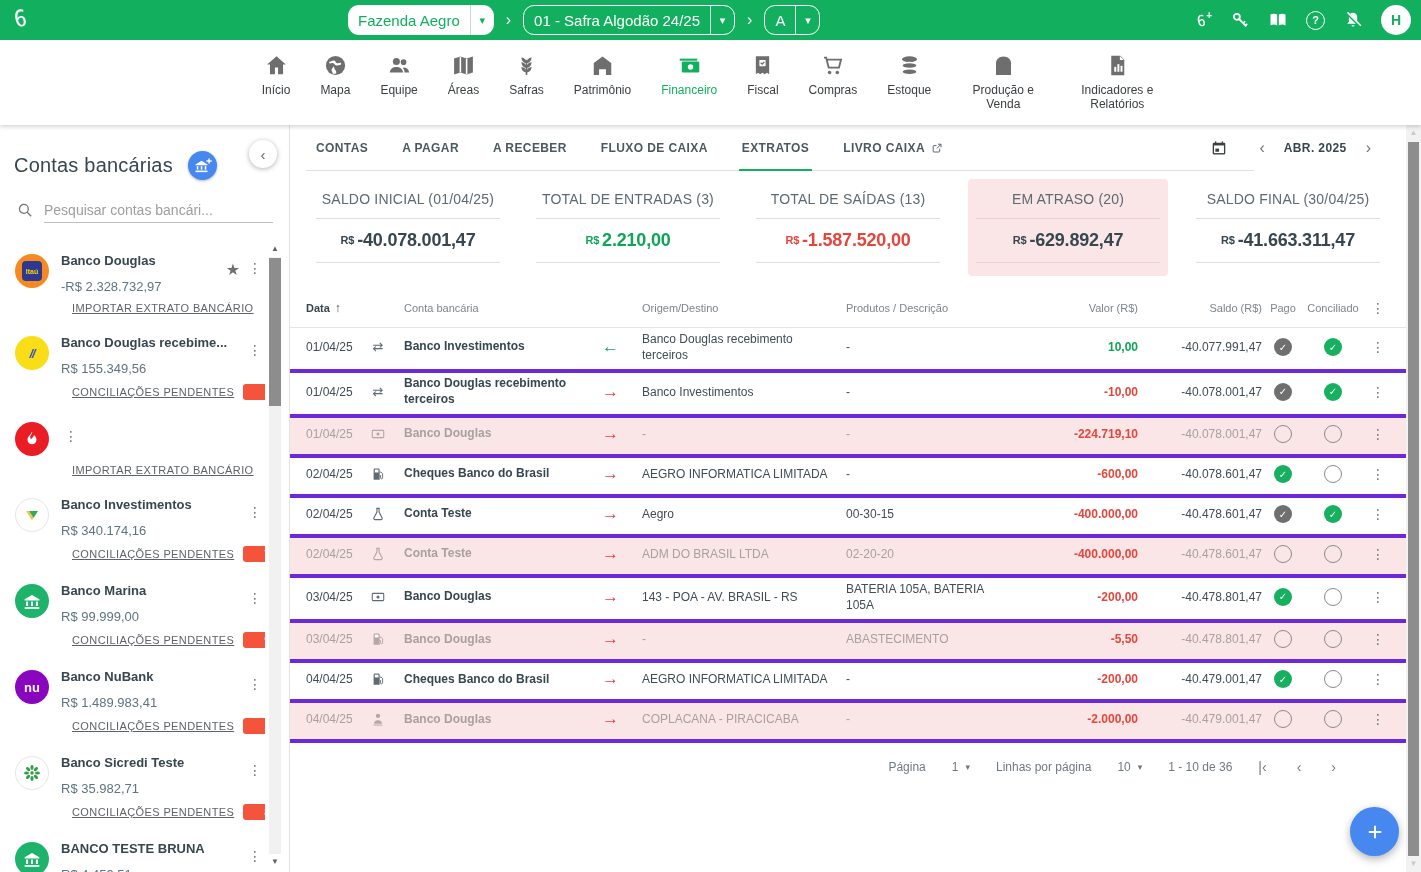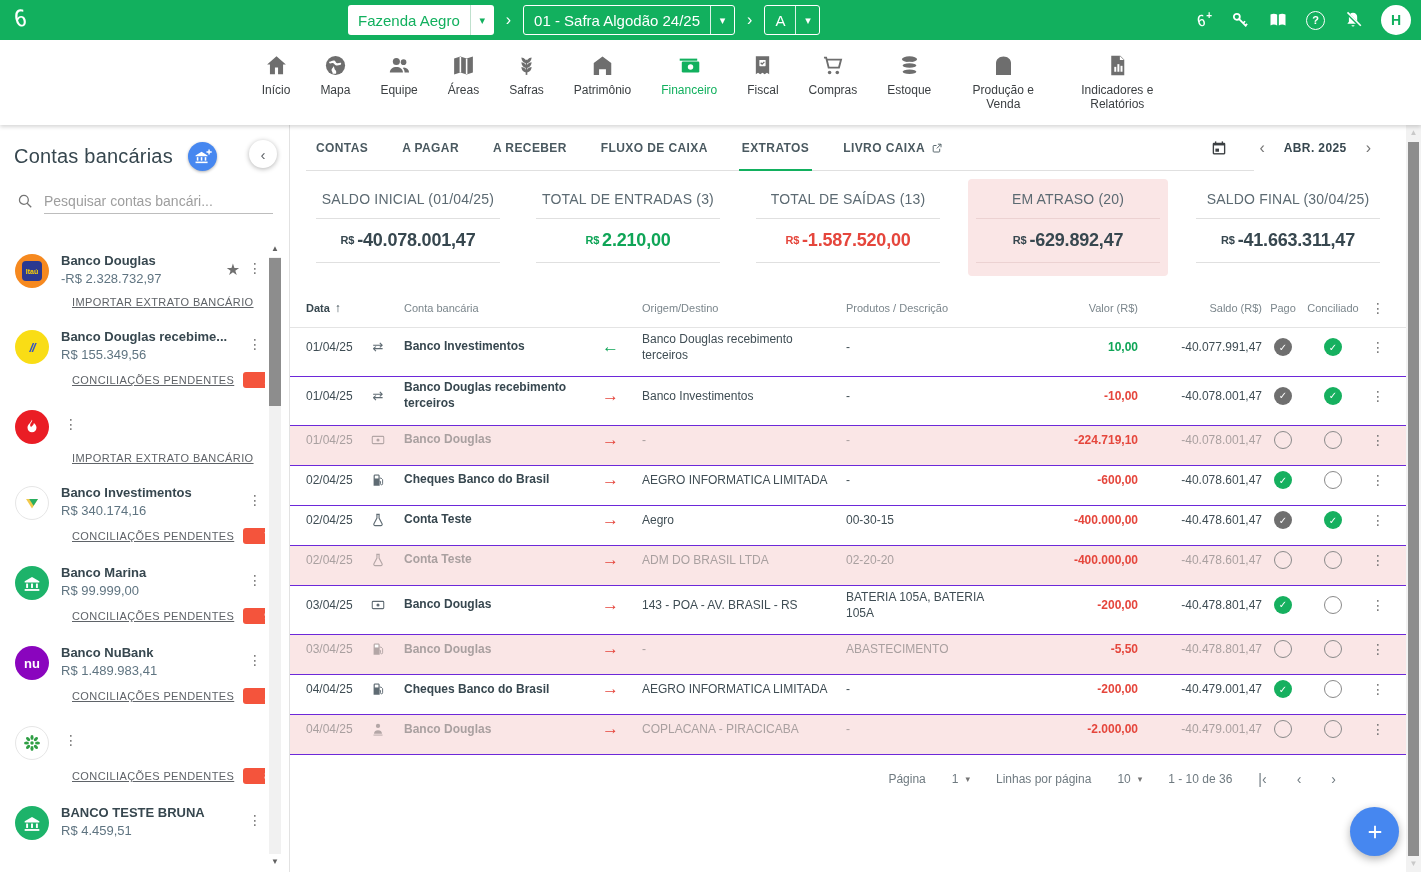--- a/index.html
+++ b/index.html
@@ -5,21 +5,21 @@
 *{margin:0;padding:0;box-sizing:border-box}
 html,body{width:1421px;height:872px;overflow:hidden}
 body{font-family:"Liberation Sans","DejaVu Sans",sans-serif;background:#fff;color:#37474f}
 svg{display:block;width:100%;height:100%}
 .app{width:1421px;height:872px;position:relative;overflow:hidden}
 
 
 .topbar{height:40px;background:#12b05e;position:relative;z-index:40}
 .logo{position:absolute;left:14px;top:3px;color:#fff;font-size:25px;font-family:"DejaVu Sans",sans-serif;transform:scaleX(-1);cursor:pointer}
 .crumbs{position:absolute;left:348px;top:0;height:40px;display:flex;align-items:center;gap:12px}
-.sel{height:30px;display:flex;align-items:center;border-radius:3px;font-size:15px;cursor:pointer}
+.sel{height:30px;display:flex;align-items:center;border-radius:11px;font-size:15px;cursor:pointer}
 .sel .lbl{padding:0 10px;white-space:nowrap}
 .sel .caret{width:24px;text-align:center;font-size:11px;border-left:1px solid;align-self:stretch;display:flex;align-items:center;justify-content:center}
 .sel-farm{background:#fff;color:#12b05e}
 .sel-farm .caret{border-color:#bfe0cd;color:#12b05e}
 .sel-outline{border:1.4px solid #fff;color:#fff}
 .sel-outline .caret{border-color:rgba(255,255,255,.85);color:#fff}
 .crumb-sep{color:#fff;font-size:16px}
 .top-actions{position:absolute;right:10px;top:0;height:40px;display:flex;align-items:center;gap:18px}
 .top-icon{width:20px;height:20px;color:#fff;cursor:pointer}
 .aegro-plus{display:flex;align-items:flex-start;color:#fff;cursor:pointer}
@@ -33,41 +33,41 @@
 .nav-item{display:flex;flex-direction:column;align-items:center;cursor:pointer}
 .nav-icon{width:25px;height:25px;color:#6e6e6e}
 .nav-label{font-size:12px;color:#3c4043;margin-top:6px;text-align:center;line-height:1.15;max-width:84px}
 .nav-item.active .nav-icon,.nav-item.active .nav-label{color:#12b05e}
 
 
 .content{display:flex;height:747px;position:relative}
 
 
 .sidebar{width:290px;background:#fff;border-right:1px solid #e2e2e2;position:relative;flex-shrink:0;z-index:10}
-.sb-head{display:flex;align-items:center;padding:17px 14px 0}
+.sb-head{display:flex;align-items:center;padding:26px 14px 0}
 .sb-title{font-size:20px;color:#37474f;letter-spacing:.2px}
 .sb-add{width:29px;height:29px;border-radius:50%;background:#4687f0;margin-left:15px;display:flex;align-items:center;justify-content:center;box-shadow:0 1px 3px rgba(0,0,0,.3);cursor:pointer}
 .sb-add .icn{width:19px;height:19px}
 .sb-collapse{position:absolute;left:249px;top:15px;width:28px;height:28px;border-radius:50%;background:#fff;box-shadow:0 1px 5px rgba(0,0,0,.3);display:flex;align-items:center;justify-content:center;color:#5f6368;font-size:15px;cursor:pointer;z-index:12}
 .sb-search{display:flex;align-items:flex-end;margin:18px 16px 0;gap:10px}
 .sb-search .icn{width:18px;height:18px;color:#757575;margin-bottom:4px}
 .sb-search input{flex:1;border:none;border-bottom:1px solid #bdbdbd;font-size:14px;padding:4px 0;color:#37474f;outline:none;font-family:inherit;background:transparent}
 input::placeholder{color:#9e9e9e}
 .sb-list{position:absolute;top:118px;left:0;right:24px;bottom:0;overflow:hidden;padding-left:13px}
 .acct{padding:10px 0 0;margin-bottom:11px;cursor:pointer}
 .acct-row{display:flex;align-items:flex-start}
 .acct-logo{width:34px;height:34px;border-radius:50%;margin:1px 12px 0 2px;flex-shrink:0;display:flex;align-items:center;justify-content:center;overflow:hidden}
 .logo-white{border:1px solid #e6e6e6}
 .logo-itau{width:20px;height:20px;background:#2b3990;border-radius:4px;color:#ffd400;font-size:7px;font-weight:700;display:flex;align-items:center;justify-content:center}
 .logo-bb{color:#3353c4;font-style:italic;font-weight:800;font-size:13px;letter-spacing:-1px}
 .logo-nu{color:#fff;font-weight:700;font-size:13px}
 .acct-logo .lsvg{width:22px;height:22px}
 .acct-info{flex:1;min-width:0}
 .acct-name{font-size:13px;font-weight:700;color:#37474f;white-space:nowrap;overflow:hidden}
-.acct-balance{font-size:13px;color:#5f7481;margin-top:3px}
+.acct-balance{font-size:13px;color:#5f7481;margin-top:11px}
 .acct-star{width:24px;color:#707070;font-size:16px;margin-top:7px;text-align:center;cursor:pointer}
 .acct-menu{width:20px;color:#757575;font-size:14px;margin-top:7px;text-align:center;cursor:pointer}
 .acct-action{margin:8px 0 2px 59px;display:flex;align-items:center;gap:9px}
 .acct-action a{font-size:11px;color:#5f6368;letter-spacing:.4px;text-decoration:underline;font-weight:500;cursor:pointer;white-space:nowrap}
 .badge{background:#f4543c;color:#fff;font-size:11px;font-weight:700;padding:2px 21px;border-radius:3px;line-height:1.1}
 .sb-scroll{position:absolute;right:7px;top:118px;bottom:4px;width:14px}
 .sb-scroll .tri{position:absolute;left:0;width:14px;text-align:center;font-size:8px;color:#616161;height:12px;line-height:12px;cursor:pointer}
 .tri.up{top:0}.tri.down{bottom:0}
 .sb-track{position:absolute;top:14px;bottom:14px;left:1px;width:12px;background:#f1f1f1}
 .sb-thumb{position:absolute;top:15px;left:1px;width:12px;height:148px;background:#8d8d8d;cursor:pointer}
@@ -108,21 +108,21 @@
 
 .table{margin-top:12px}
 .grid-row{display:grid;grid-template-columns:64px 34px 198px 40px 204px 152px 140px 124px 42px 58px 32px;align-items:center;padding:0 8px 0 16px}
 .thead{min-height:40px;border-bottom:1px solid #e4e4e4}
 .th{font-size:11px;color:#7b868c;font-weight:500}
 .th-first{font-size:11px;color:#37474f;font-weight:700;display:flex;gap:5px;align-items:center;cursor:pointer}
 .sort{font-size:12px;color:#37474f}
 .th.right{text-align:right}
 .th.center{text-align:center}
 .th-menu{color:#757575;text-align:center;font-size:14px;cursor:pointer}
-.trow{min-height:40px;border-bottom:1px solid #6d28d9;cursor:pointer;padding-top:3px;padding-bottom:13px}
+.trow{min-height:40px;border-bottom:4px solid #6d28d9;cursor:pointer;padding-top:3px;padding-bottom:6px}
 .trow.hl{background:#fae6e6}
 .c-date{font-size:12px;color:#3f4d54}
 .c-type{display:flex;color:#5f6b73}
 .type-icon{width:16px;height:16px;font-size:13px;line-height:16px;display:flex;align-items:center;justify-content:center}
 .c-account{font-size:12px;font-weight:700;color:#37474f;line-height:1.3;padding-right:8px}
 .c-dir{font-size:17px;font-weight:700}
 .dir-in{color:#0fa557}.dir-out{color:#e5463c}
 .c-origin,.c-products{font-size:12px;color:#3f4d54;line-height:1.35;padding-right:10px}
 .c-value{font-size:12px;font-weight:700;text-align:right}
 .c-value.green{color:#0fa557}.c-value.red{color:#e5463c}
@@ -472,20 +472,24 @@
                       <g transform="rotate(45 12 12)">
                         <ellipse cx="12" cy="6" rx="1.7" ry="2.7"></ellipse>
                         <ellipse cx="12" cy="18" rx="1.7" ry="2.7"></ellipse>
                         <ellipse cx="6" cy="12" rx="2.7" ry="1.7"></ellipse>
                         <ellipse cx="18" cy="12" rx="2.7" ry="1.7"></ellipse>
                       </g>
                     </g>
                   </svg>
                 </span>
               </span>
+              <div class="acct-info">
+                <div class="acct-name">Banco Sicredi Teste</div>
+                <div class="acct-balance">R$ 35.982,71</div>
+              </div>
               <span class="acct-menu">⋮</span>
             </div>
             <div class="acct-action">
               <a>CONCILIAÇÕES PENDENTES</a>
               <span class="badge">83</span>
             </div>
           </div>
           <div class="acct">
             <div class="acct-row">
               <span class="acct-logo" style="background: rgb(29, 179, 106);">

